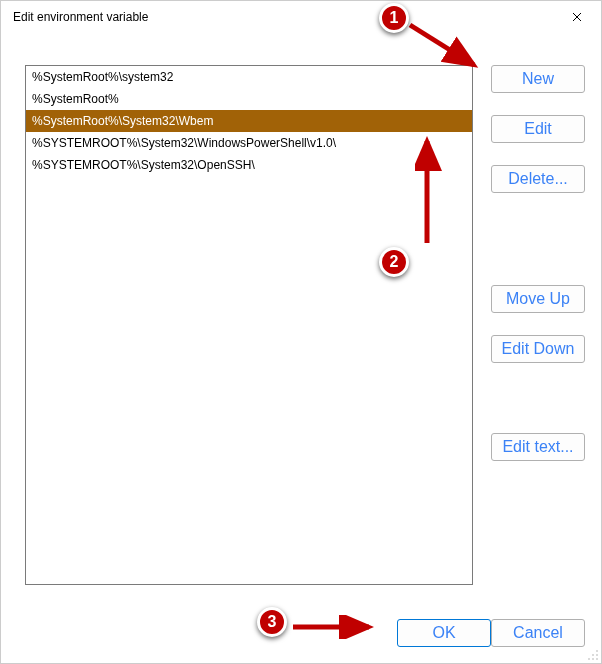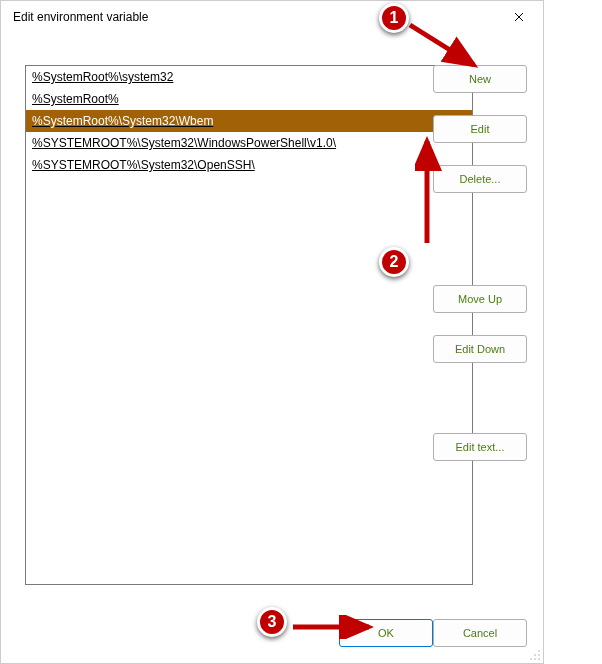--- a/index.html
+++ b/index.html
@@ -6,21 +6,21 @@
     body {
       font-family: "Segoe UI", Tahoma, sans-serif;
       font-size: 12px;
       background: #fff;
       width: 602px;
       height: 664px;
       position: relative;
       overflow: hidden;
     }
     .dialog {
-      width: 544px;
+      width: 602px;
       height: 664px;
       background: #fff;
       border: 1px solid #ccc;
       position: relative;
     }
     .titlebar {
       height: 32px;
       display: flex;
       align-items: center;
       justify-content: space-between;
@@ -32,21 +32,20 @@
       display: flex; align-items: center; justify-content: center;
       font-size: 14px; color: #000; cursor: pointer;
     }
     .listbox {
       position: absolute;
       left: 24px; top: 64px;
       width: 448px; height: 520px;
       border: 1px solid #7a7a7a;
       background: #fff;
       overflow: hidden;
-      text-decoration: underline;
     }
     .list-item {
       padding: 4px 6px;
       font-size: 12px;
       color: #000;
       white-space: nowrap;
       cursor: default;
     }
     .list-item.selected {
       background: #a16207;
@@ -57,23 +56,23 @@
       right: 16px; top: 64px;
       width: 94px;
       display: flex;
       flex-direction: column;
     }
     .btn {
       width: 94px; height: 28px;
       border: 1px solid #b0b0b0;
       background: #fdfdfd;
       border-radius: 3px;
-      font-size: 11px;
+      font-size: 16px;
       font-family: inherit;
-      color: #4d7c0f;
+      color: #3b82f6;
       cursor: pointer;
       margin-bottom: 0;
     }
     .gap-sm { height: 22px; }
     .gap-lg { height: 70px; }
     .bottom-buttons {
       position: absolute;
       right: 16px; bottom: 16px;
       display: flex;
       gap: 0;

